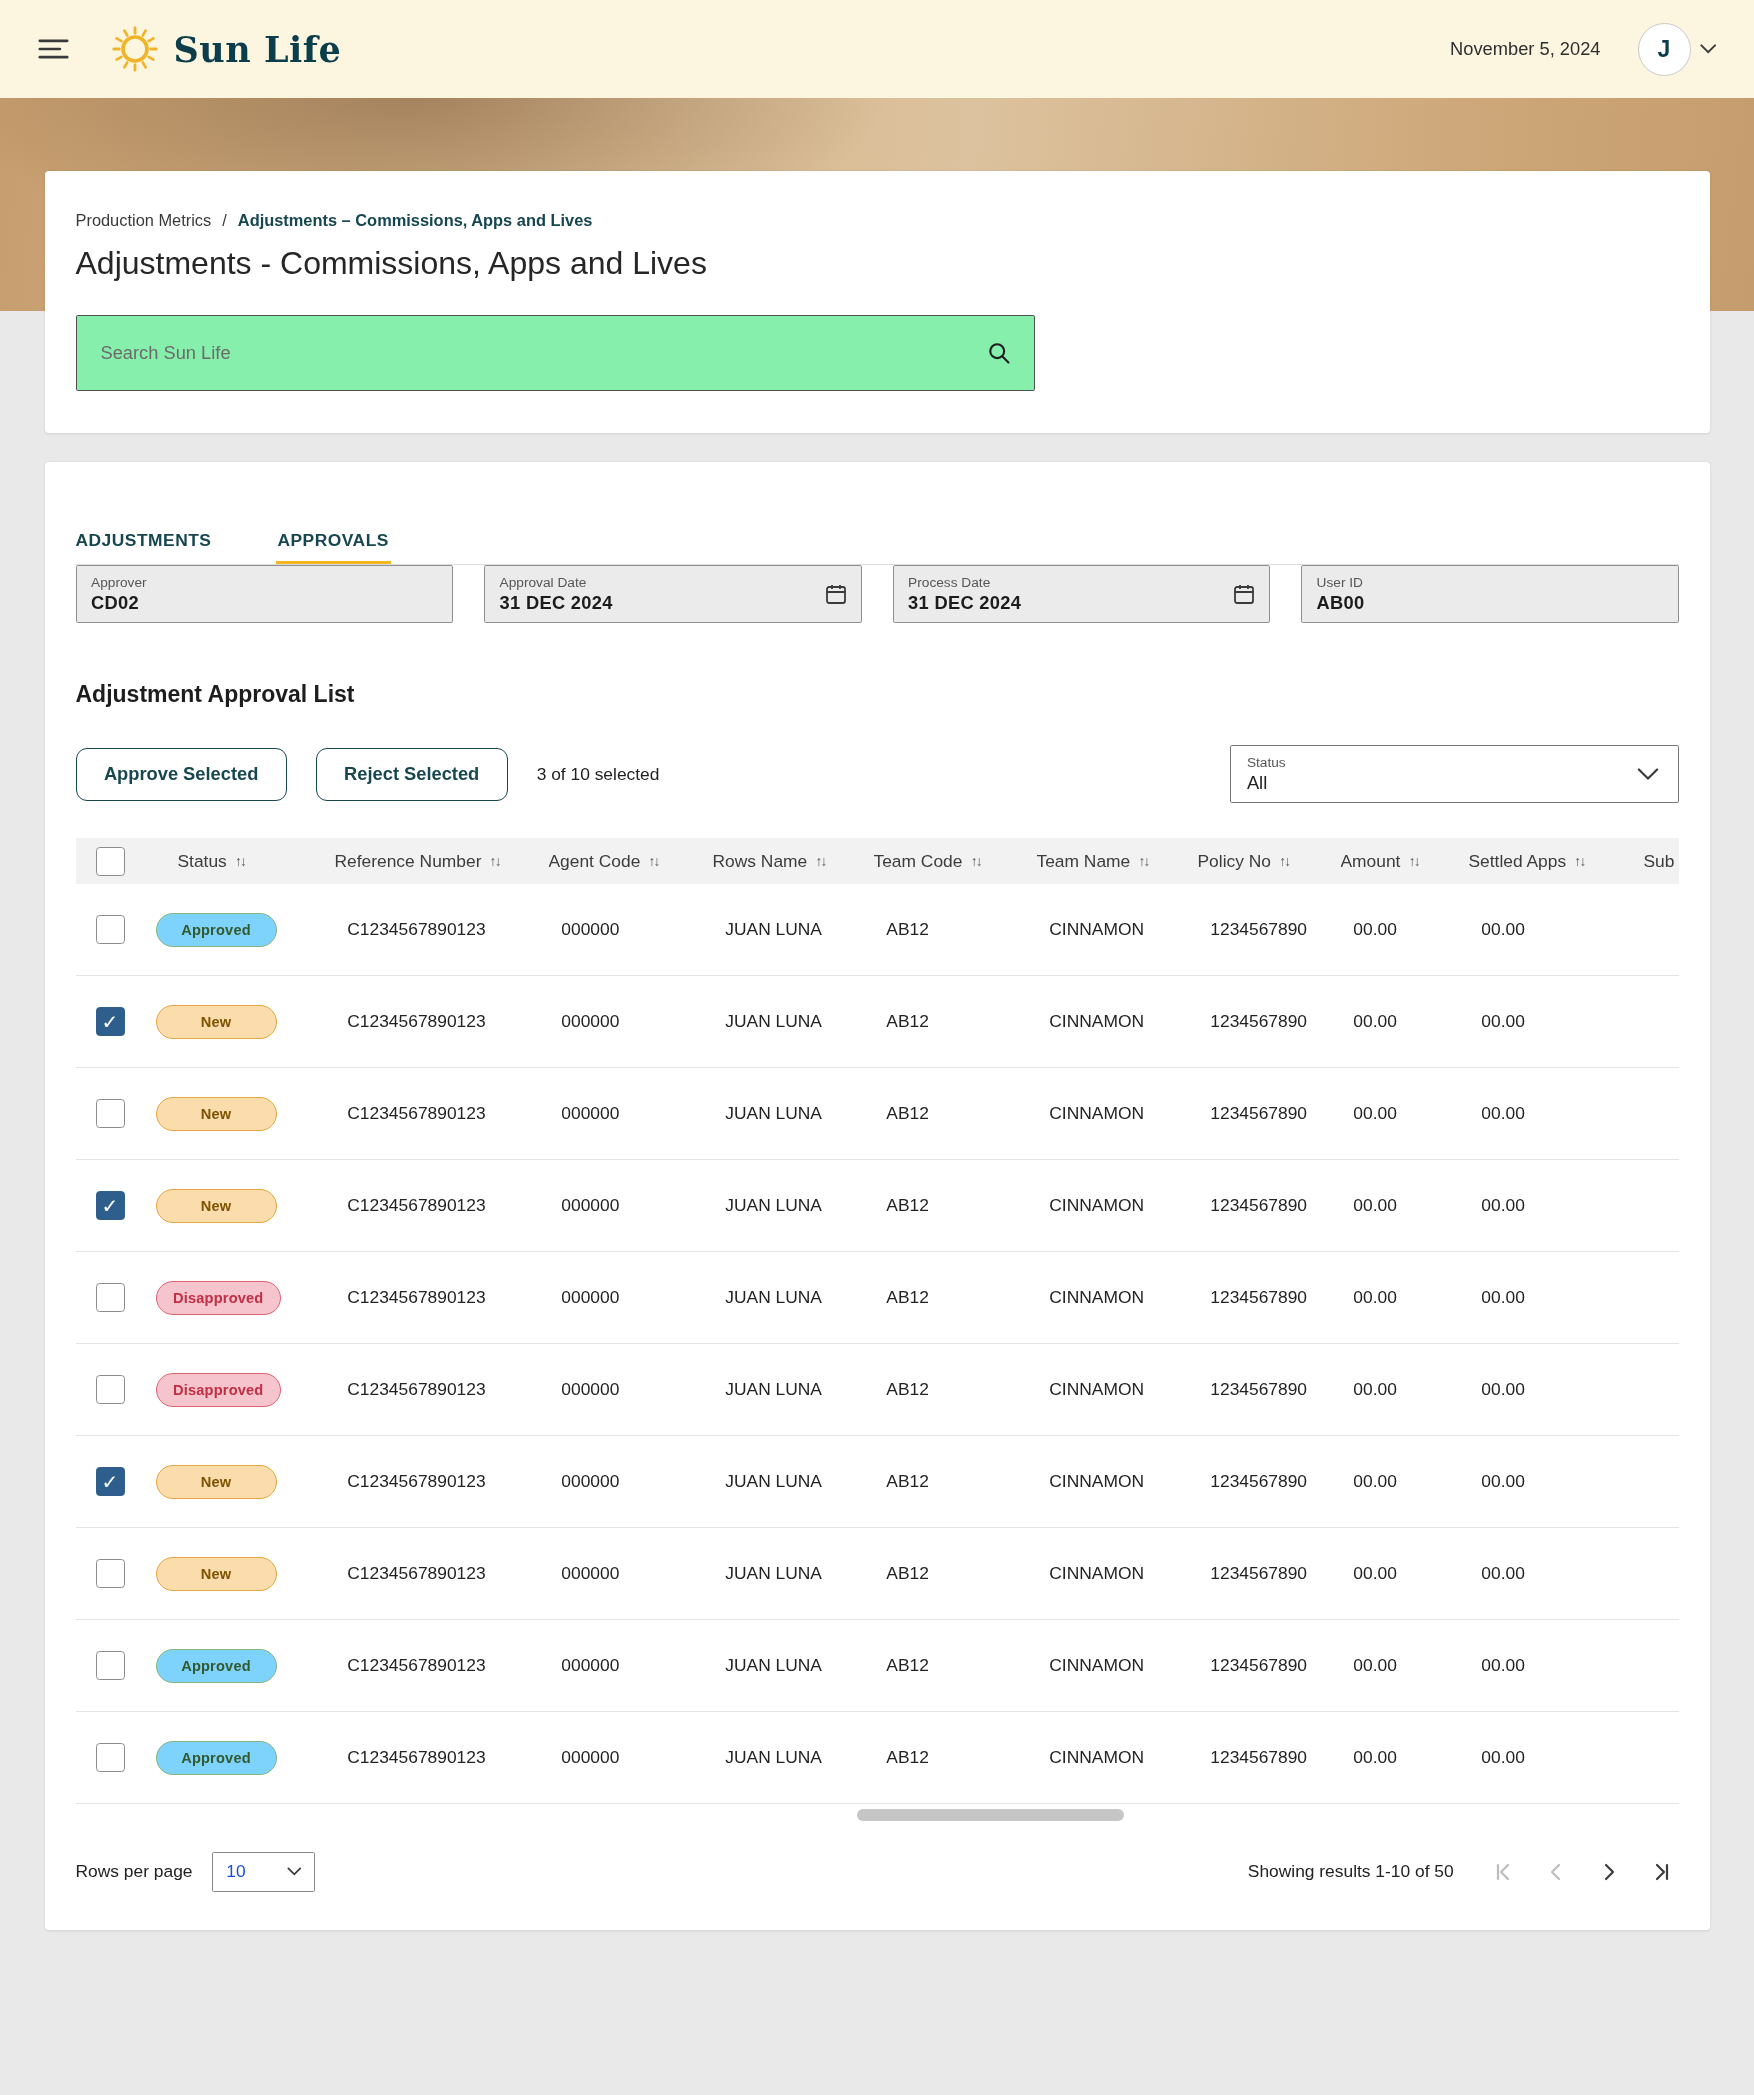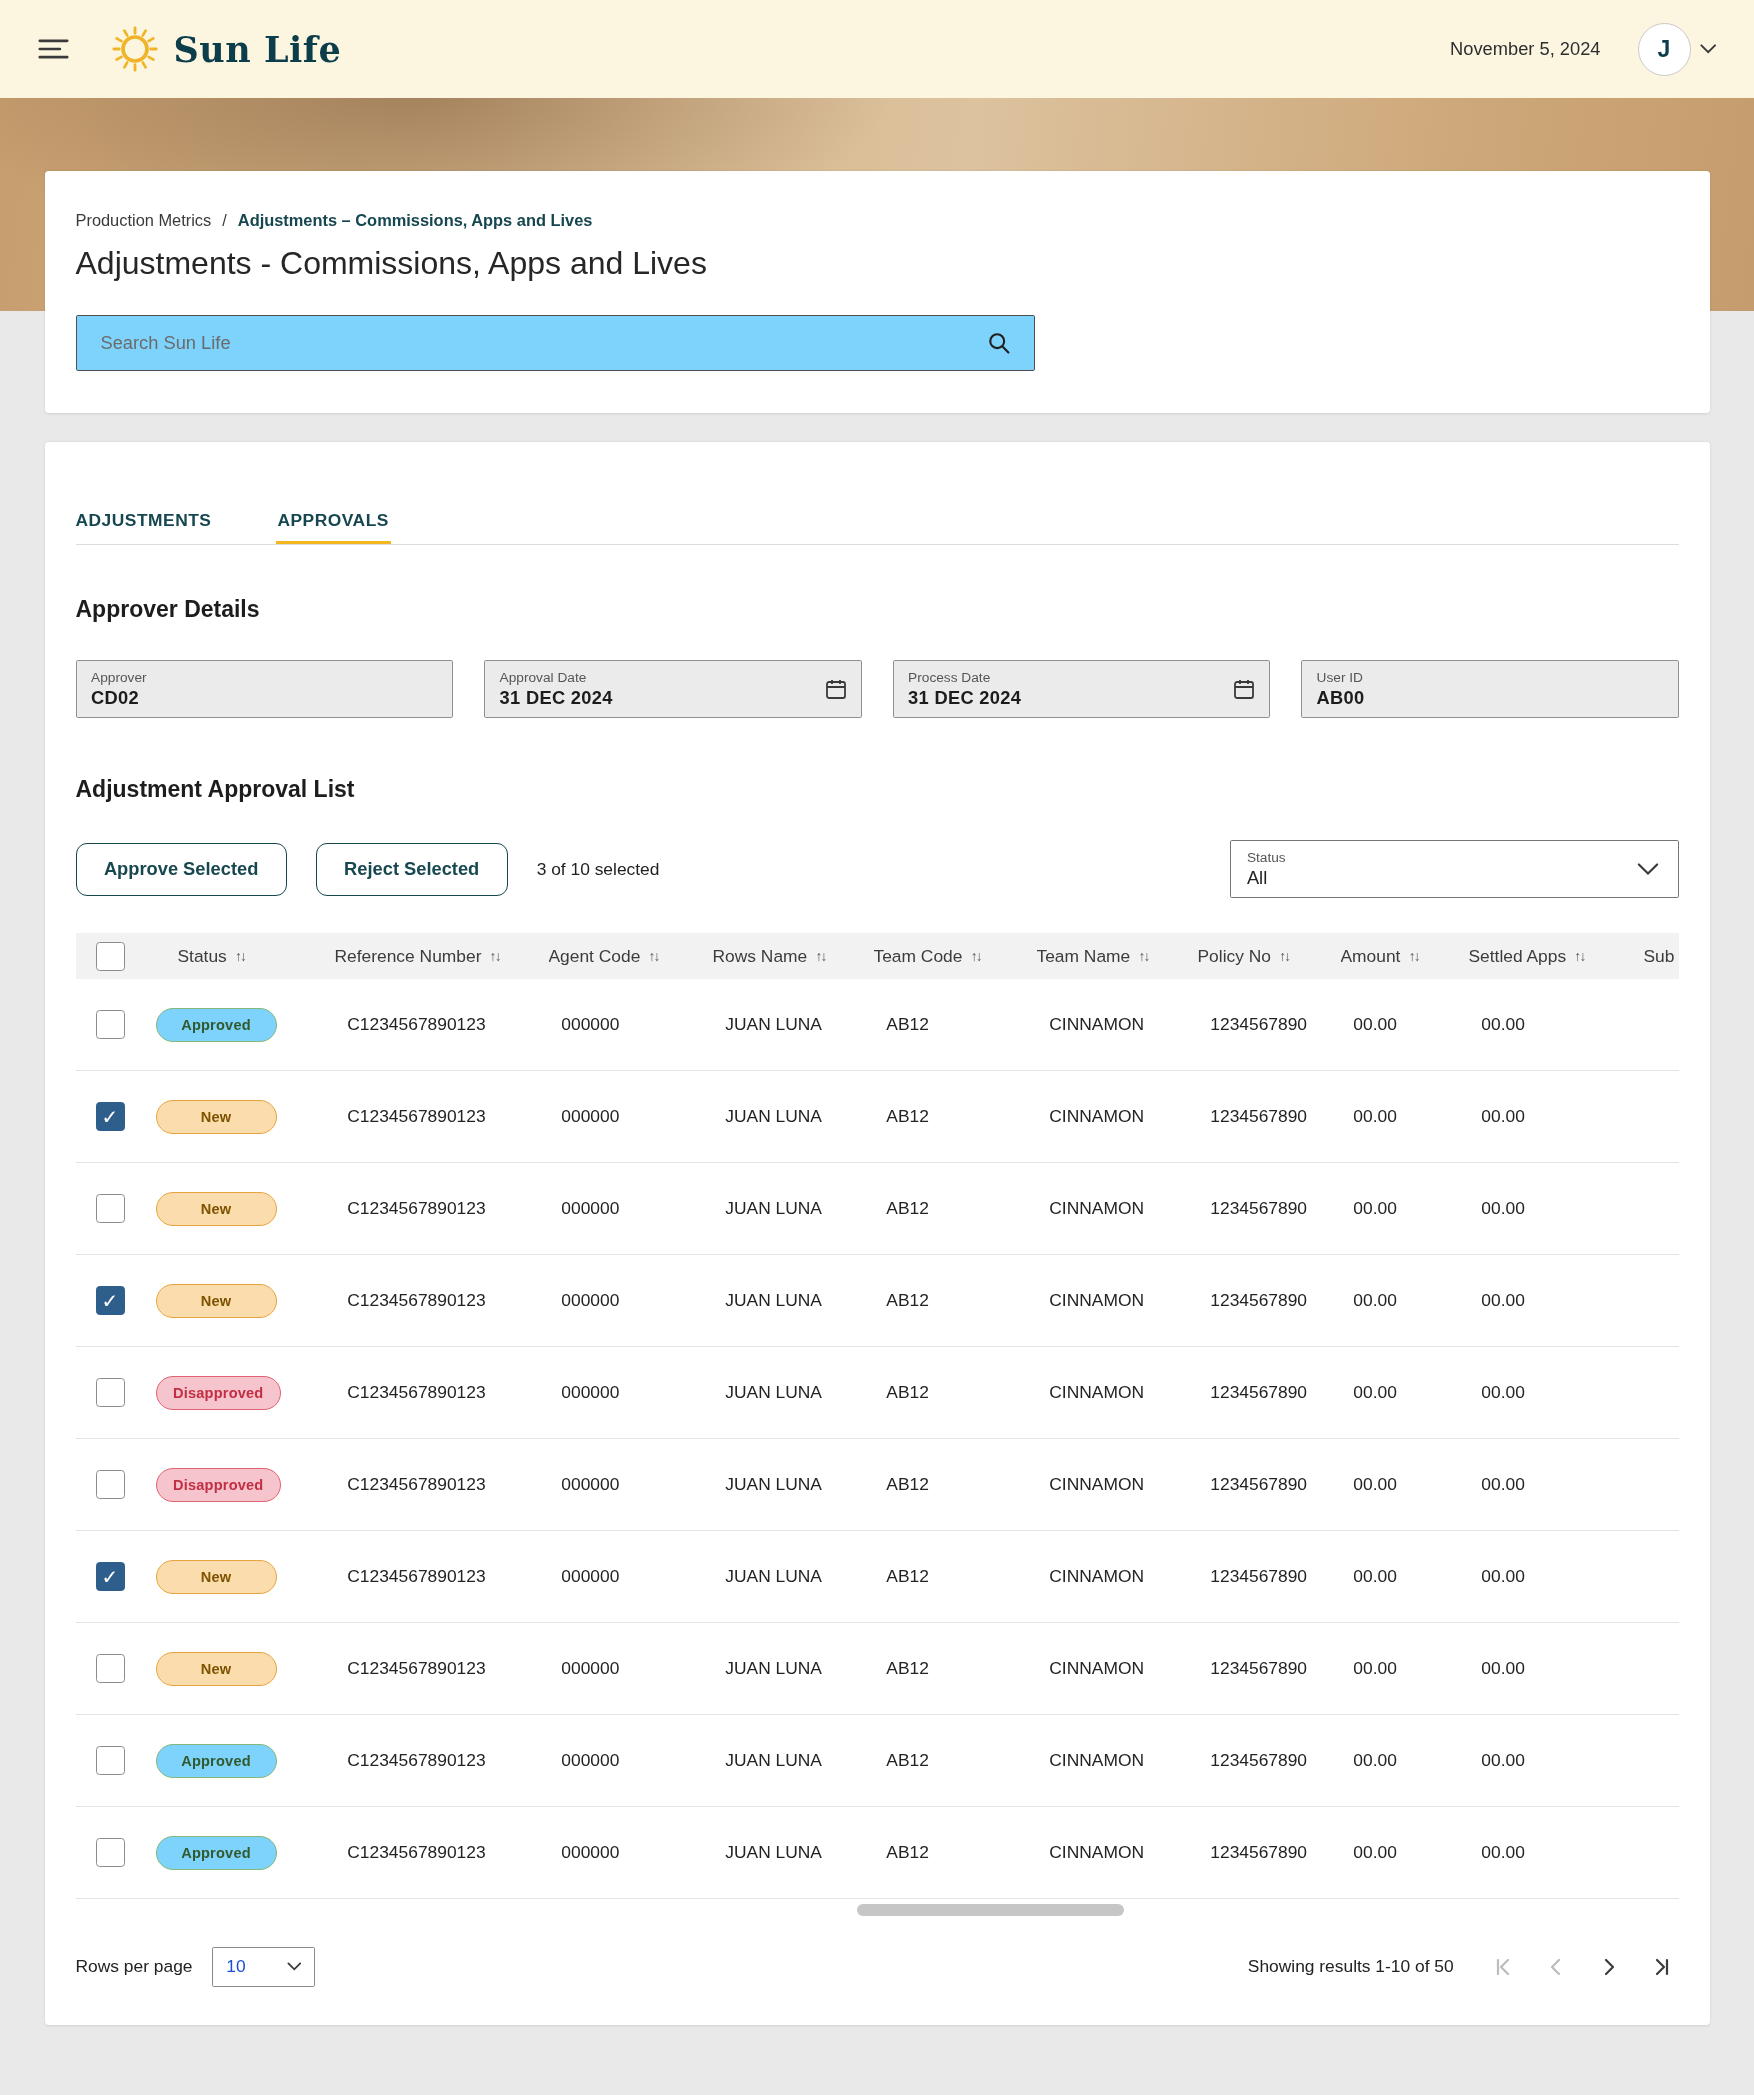--- a/index.html
+++ b/index.html
@@ -61,23 +61,23 @@
   }
   .header-card { padding: 40px 31px 42px 31px; }
   .main-card  { margin-top: 29px; padding: 68px 31px 38px 31px; }
 
   
   .breadcrumb { display: flex; gap: 11px; font-size: 16.4px; color: #3A3A3A; align-items: center; }
   .breadcrumb .crumb-current { font-weight: 700; color: #16464F; }
   .page-title { font-size: 32px; font-weight: 500; color: #262626; margin-top: 14.6px; }
   .search-box {
     margin-top: 33px;
-    width: 959px; height: 56px;
+    width: 959px; height: 76px;
     border: 0.9px solid #4F4F4F; border-radius: 1.8px;
-    background: #7dd3fc;
+    background: #86efac;
     display: flex; align-items: center; padding: 0 22px;
   }
   .search-box input {
     flex: 1; border: none; outline: none; background: transparent;
     font-size: 18.3px; color: #333; font-family: "Liberation Sans", sans-serif;
   }
   .search-box input::placeholder { color: #6B6B6B; }
 
   
   .tabs { display: flex; gap: 66px; }
@@ -248,21 +248,20 @@
   </div>
 
   <div class="card main-card">
 
     <div class="tabs">
       <div class="tab">ADJUSTMENTS</div>
       <div class="tab active">APPROVALS</div>
     </div>
     <div class="tabs-divider"></div>
 
-    <div class="section-heading h-approver">Approver Details</div>
 
     <div class="fields-row">
       <div class="field">
         <span class="f-label">Approver</span>
         <span class="f-value">CD02</span>
       </div>
       <div class="field">
         <span class="f-label">Approval Date</span>
         <span class="f-value">31 DEC 2024</span>
         <span class="f-icon">

